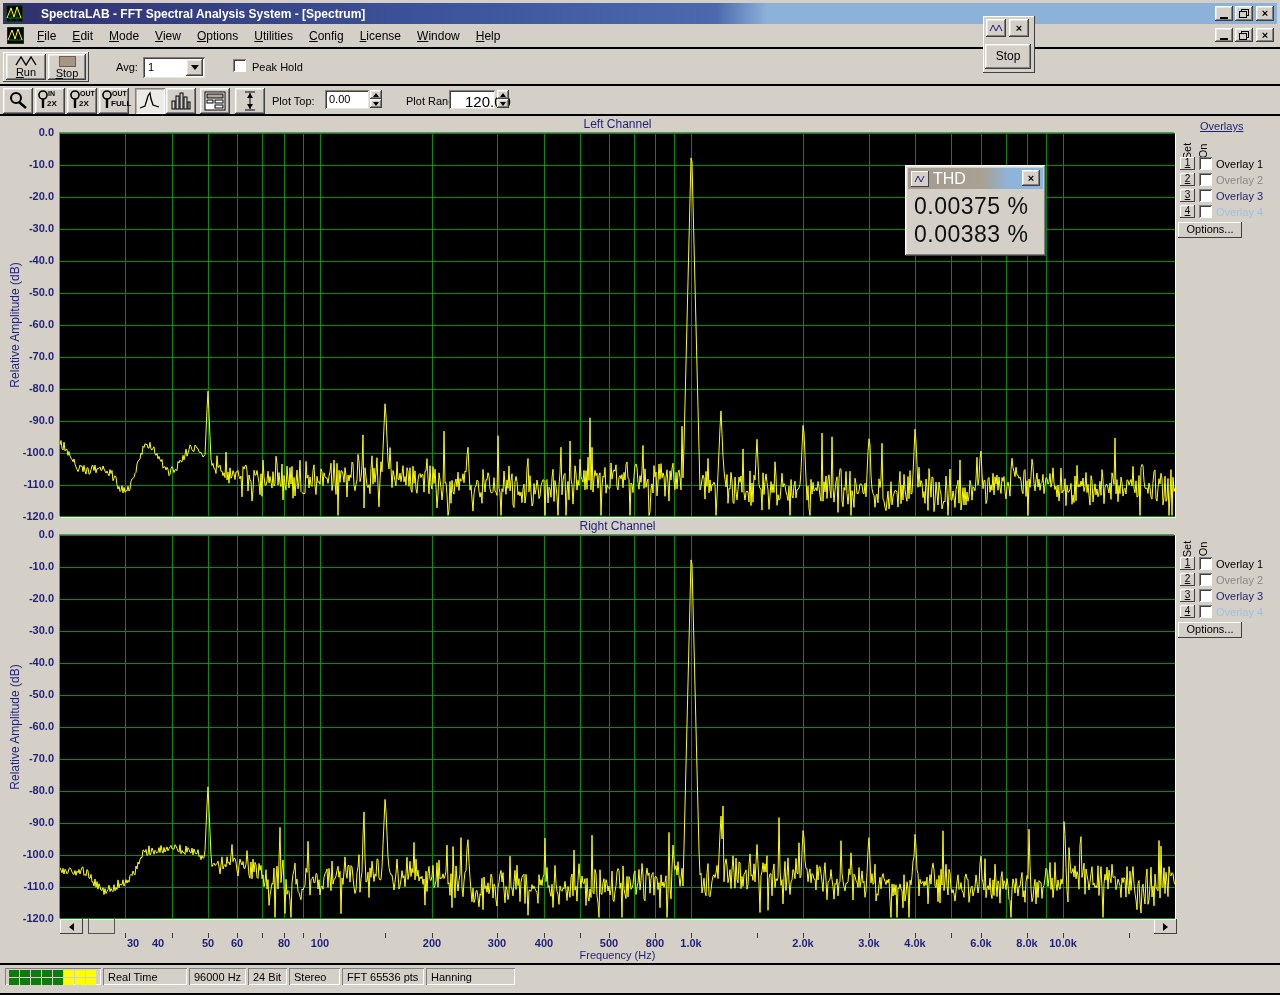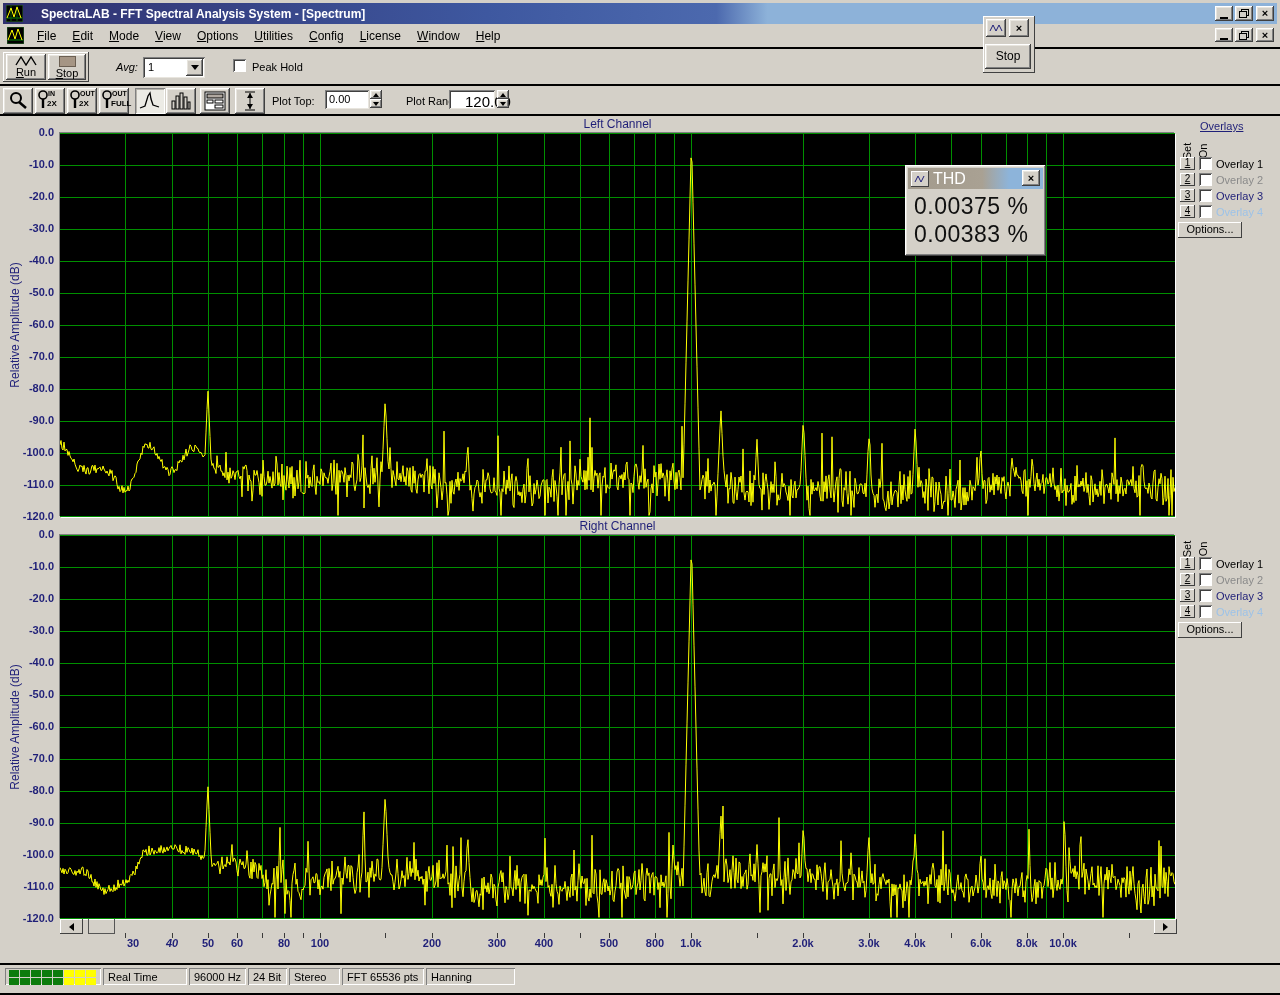--- a/index.html
+++ b/index.html
@@ -128,21 +128,21 @@
     <div class="abs raised cmd-btn" style="left:6px;top:5px;width:40px;height:26px;">
       <svg width="24" height="10">
           <path d="M2 9 L7 1 L12 9 L17 1 L22 9" stroke="#000" fill="none" stroke-width="1.4"></path>
         </svg>
       <span class="btn-label"><u>R</u>un</span>
     </div>
     <div class="abs raised cmd-btn" style="left:48px;top:5px;width:38px;height:26px;">
       <span style="width:15px;height:9px;background:#a59584;border:1px solid #6b5f52;"></span>
       <span class="btn-label"><u>S</u>top</span>
     </div>
-    <span class="abs tb-label" style="left:116px;top:12px;font-style:italic;">Avg:</span>
+    <span class="abs tb-label" style="left:116px;top:12px;">Avg:</span>
     <div class="abs field" style="left:143px;top:8px;width:62px;height:21px;">
       <span class="abs" style="left:5px;top:4px;font-size:11px;">1</span>
       <span class="abs raised mini-iconbox" style="right:2px;top:2px;width:17px;height:17px;">
           <span class="combo-arrow"></span>
         </span>
     </div>
     <span class="abs checkbox" style="left:233px;top:10px;"></span>
     <span class="abs tb-label" style="left:252px;top:12px;">Peak Hold</span>
   </div>
 
@@ -386,38 +386,39 @@
 
   <div class="abs raised-thin mini-iconbox" style="left:60px;top:919px;width:23px;height:15px;">
       <span class="tri-left"></span>
     </div>
   <div class="abs" style="left:88px;top:919px;width:25px;height:14px;border-left:1px solid #555;border-right:1px solid #555;border-bottom:1px solid #555;"></div>
   <div class="abs raised-thin mini-iconbox" style="left:1154px;top:919px;width:23px;height:15px;">
       <span class="tri-right"></span>
     </div>
   <div id="x-axis">
       <div class="xtick" style="left: 125px; top: 937px; margin-left: 8px;">30</div>
-      <div class="xtick" style="left: 172px; top: 937px; font-style: italic;">40</div>
+      <div class="xtick" style="left: 158px; top: 937px;">40</div>
       <div class="xtick" style="left: 208px; top: 937px;">50</div>
       <div class="xtick" style="left: 237px; top: 937px;">60</div>
       <div class="xtick" style="left: 284px; top: 937px;">80</div>
       <div class="xtick" style="left: 320px; top: 937px;">100</div>
       <div class="xtick" style="left: 432px; top: 937px;">200</div>
       <div class="xtick" style="left: 497px; top: 937px;">300</div>
       <div class="xtick" style="left: 544px; top: 937px;">400</div>
       <div class="xtick" style="left: 609px; top: 937px;">500</div>
       <div class="xtick" style="left: 655px; top: 937px;">800</div>
       <div class="xtick" style="left: 691px; top: 937px;">1.0k</div>
       <div class="xtick" style="left: 803px; top: 937px;">2.0k</div>
       <div class="xtick" style="left: 869px; top: 937px;">3.0k</div>
       <div class="xtick" style="left: 915px; top: 937px;">4.0k</div>
       <div class="xtick" style="left: 981px; top: 937px;">6.0k</div>
       <div class="xtick" style="left: 1027px; top: 937px;">8.0k</div>
       <div class="xtick" style="left: 1063px; top: 937px;">10.0k</div>
     </div>
+  <div class="abs" style="left:60px;top:949px;width:1115px;text-align:center;font-size:11px;color:#1f1f78;">Frequency (Hz)</div>
 
   <div class="abs sep" style="top:963px;"></div>
   <div class="abs statusbar">
     <div class="abs" id="level-meter" style="left:5px;top:2px;width:96px;height:17px;box-shadow:inset 1px 1px #808080,inset -1px -1px #ffffff;">
         <div class="meter-cell" style="left: 4px; top: 2px; background: rgb(12, 124, 12);"></div>
         <div class="meter-cell" style="left: 15px; top: 2px; background: rgb(12, 124, 12);"></div>
         <div class="meter-cell" style="left: 26px; top: 2px; background: rgb(12, 124, 12);"></div>
         <div class="meter-cell" style="left: 37px; top: 2px; background: rgb(12, 124, 12);"></div>
         <div class="meter-cell" style="left: 48px; top: 2px; background: rgb(12, 124, 12);"></div>
         <div class="meter-cell" style="left: 59px; top: 2px; background: rgb(255, 255, 0);"></div>

